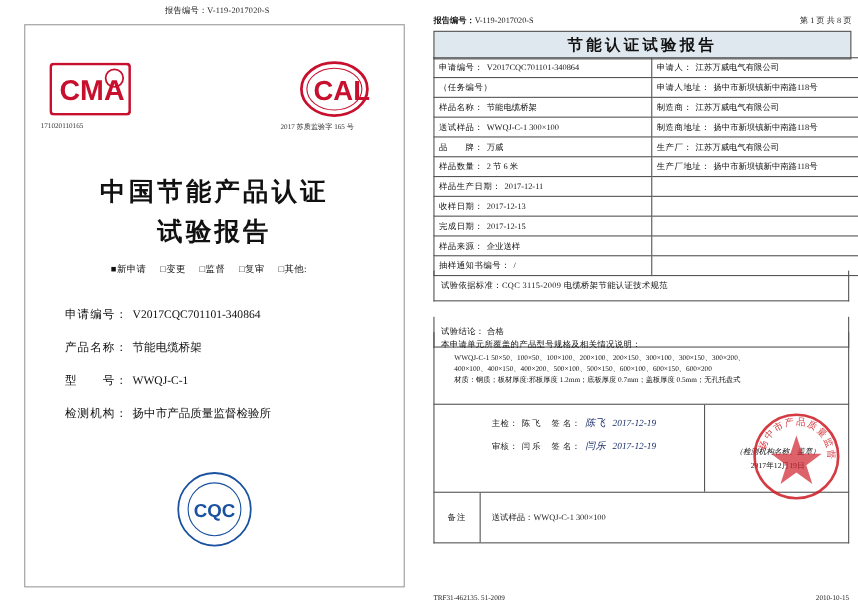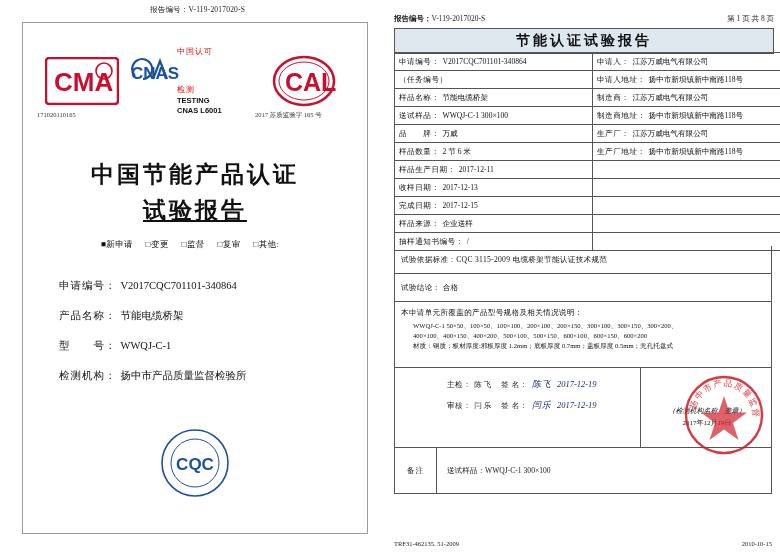--- a/index.html
+++ b/index.html
@@ -123,21 +123,20 @@
   .cover-title2 {
     position: absolute;
     left: 0;
     top: 172px;
     width: 344px;
     text-align: center;
     font-size: 23px;
     font-weight: bold;
     letter-spacing: 3px;
     color: #111;
-    text-decoration: underline;
   }
   .checkline {
     position: absolute;
     left: 0;
     top: 216px;
     width: 344px;
     text-align: center;
     font-size: 8.5px;
     color: #111;
     letter-spacing: 0.4px;
@@ -351,35 +350,20 @@
 
         <div class="mark-ma">
           <svg width="74" height="48" viewBox="0 0 74 48">
             <rect x="1" y="1" width="72" height="46" rx="3" fill="none" stroke="#c8102e" stroke-width="2.5"></rect>
             <text x="9" y="34" font-family="Liberation Sans, sans-serif" font-size="26" font-weight="bold" fill="#c8102e">CMA</text>
             <circle cx="59" cy="14" r="8" fill="none" stroke="#c8102e" stroke-width="1.6"></circle>
           </svg>
         </div>
         <div class="mark-ma-code">171020110165</div>
 
-        <div class="mark-cnas">
-          <div class="cnas-cn">中国认可</div>
-          <div class="cnas-logo">
-            <svg width="112" height="26" viewBox="0 0 112 26">
-              <g fill="none" stroke="#1a52a0" stroke-width="2.2">
-                <path d="M4 19 a10 10 0 1 1 8 3"></path>
-                <path d="M22 22 l7 -18 l7 18"></path>
-              </g>
-              <text x="0" y="22" font-family="Liberation Sans, sans-serif" font-size="17" font-weight="bold" fill="#1a52a0">CNAS</text>
-            </svg>
-          </div>
-          <div class="cnas-cn" style="margin-top:-2px;">检测</div>
-          <div class="cnas-sub">TESTING</div>
-          <div class="cnas-sub">CNAS L6001</div>
-        </div>
 
         <div class="mark-cal">
           <svg width="86" height="52" viewBox="0 0 86 52">
             <ellipse cx="43" cy="26" rx="30" ry="24" fill="none" stroke="#c8102e" stroke-width="2.5"></ellipse>
             <ellipse cx="43" cy="26" rx="25" ry="19" fill="none" stroke="#c8102e" stroke-width="1"></ellipse>
             <text x="24" y="36" font-family="Liberation Sans, sans-serif" font-size="25" font-weight="bold" fill="#c8102e">CAL</text>
           </svg>
         </div>
         <div class="mark-cal-code">2017 苏质监验字 165 号</div>
       </div>
@@ -478,21 +462,21 @@
             <td class="rcell"><span class="k"></span><span class="v"></span></td>
           </tr>
         </tbody>
       </table>
     </div>
 
     <div class="sect" style="position:absolute; left:8px; top:246px; height:28px; display:flex; align-items:center;">
       <span class="basis-line">试验依据标准：CQC 3115-2009 电缆桥架节能认证技术规范</span>
     </div>
 
-    <div class="sect" style="position:absolute; left:8px; top:274px; height:28px; display:flex; align-items:center;">
+    <div class="sect" style="position:absolute; left:8px; top:288px; height:28px; display:flex; align-items:center;">
       <span class="basis-line">试验结论：  合格</span>
     </div>
 
     <div class="sect tall" style="position:absolute; left:8px; top:302px; height:66px;">
       <div class="scope-title">本申请单元所覆盖的产品型号规格及相关情况说明：</div>
       <div class="scope-body">WWQJ-C-1  50×50、100×50、100×100、200×100、200×150、300×100、300×150、300×200、</div>
       <div class="scope-body">400×100、400×150、400×200、500×100、500×150、600×100、600×150、600×200</div>
       <div class="scope-body">材质：钢质；板材厚度:邪板厚度 1.2mm；底板厚度 0.7mm；盖板厚度 0.5mm；无孔托盘式</div>
     </div>
 

